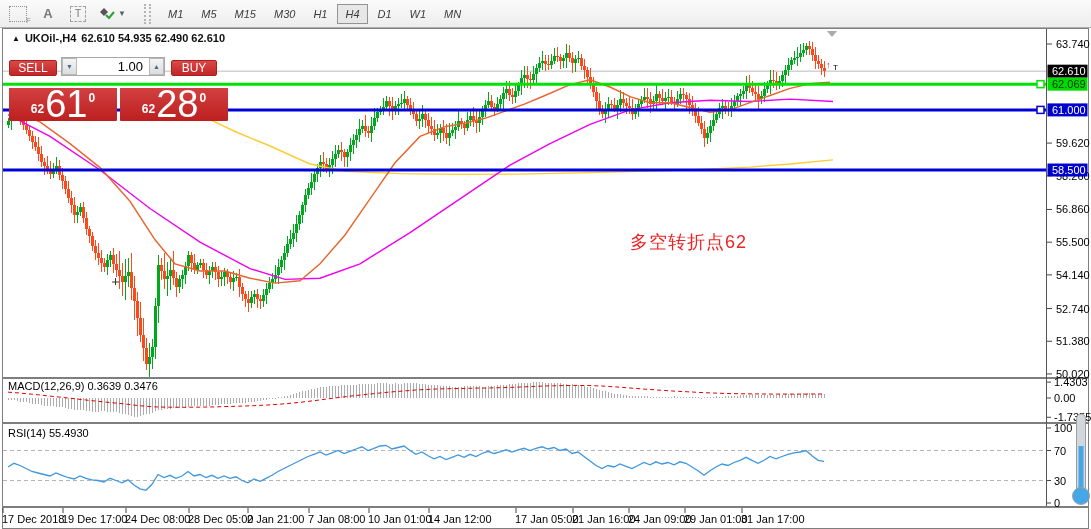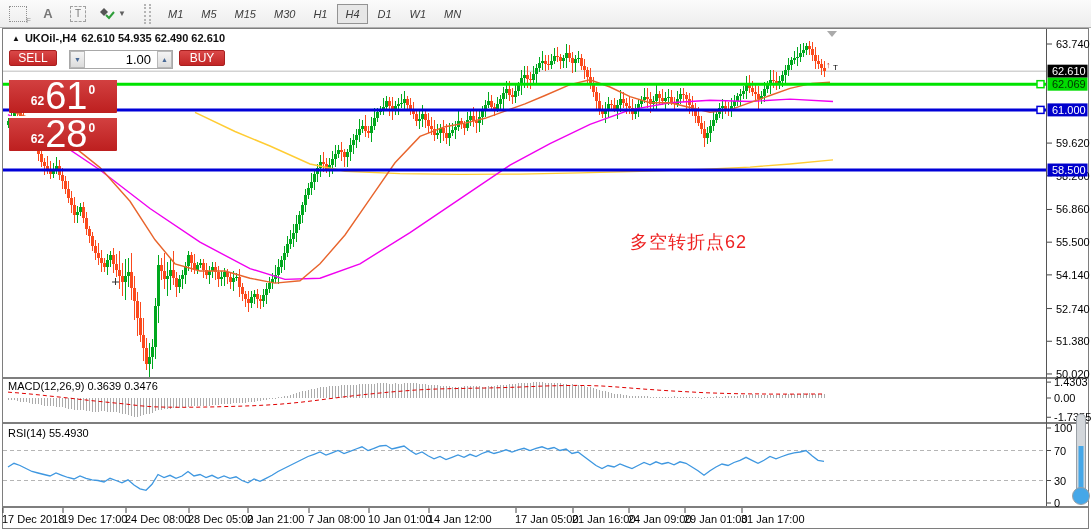--- a/index.html
+++ b/index.html
@@ -19,31 +19,31 @@
   .grip{width:3px;height:20px;border-left:2px dotted #b5b5b5;border-right:2px dotted #b5b5b5;margin:0 8px 0 14px;}
   .tf-btn{font-size:11px;color:#3c3c3c;padding:3px 7px;margin:0 1px;border:1px solid transparent;cursor:default;}
   .tf-btn.selected{background:#e7e7e7;border:1px solid #939393;}
   
   #chart-title{position:absolute;left:12px;top:32px;font-size:11px;font-weight:bold;color:#101010;z-index:6;
                display:flex;align-items:center;gap:5px;}
   #chart-title .tri{font-size:8px;}
   #chart-title .vals{font-weight:bold;}
   
   #trade-widget{position:absolute;left:9px;top:50px;width:219px;z-index:7;}
-  .tw-row1{display:flex;height:26px;align-items:flex-start;}
+  .tw-row1{display:flex;height:26px;align-items:flex-end;}
   .red-btn{background:linear-gradient(#da4848,#c22525);color:#fff;display:flex;align-items:center;
            justify-content:center;font-size:12px;border:1px solid #a82020;border-radius:2px;box-sizing:border-box;}
   .sell-btn{width:48px;}
   .buy-btn{width:46px;margin-left:6px;}
-  .stepper{display:flex;flex:0 0 104px;border:1px solid #a8a8a8;background:#be185d;margin-left:12px;box-sizing:border-box;}
+  .stepper{display:flex;flex:0 0 104px;border:1px solid #a8a8a8;background:#be185d;margin-left:4px;box-sizing:border-box;}
   .step-btn{width:15px;background:linear-gradient(#f4f4f4,#dcdcdc);border:1px solid #b8b8b8;color:#4a6a96;
             font-size:7px;display:flex;align-items:center;justify-content:center;box-sizing:border-box;}
   .vol-input{flex:1;border:0;outline:0;font-size:13px;text-align:right;padding-right:6px;width:60px;
              font-family:"Liberation Sans",sans-serif;color:#000;}
-  .tw-row2{display:flex;margin-top:2px;gap:3px;flex-direction:column;}
+  .tw-row2{display:flex;margin-top:10px;gap:3px;}
   .big-price{width:108px;height:35px;background:linear-gradient(#d24040,#bd1f1f);border-top:2px solid #fff;
              color:#fff;display:flex;align-items:center;justify-content:center;border-radius:1px;box-sizing:border-box;}
   .big-price .sm{font-size:12px;font-weight:bold;align-self:flex-end;margin-bottom:5px;margin-right:1px;}
   .big-price .bg{font-size:38px;font-weight:normal;line-height:33px;}
   .big-price .sup{font-size:12px;font-weight:bold;align-self:flex-start;margin-top:3px;margin-left:1px;}
   svg text{font-family:"Liberation Sans",sans-serif;}
 </style>
 </head>
 <body>
 

